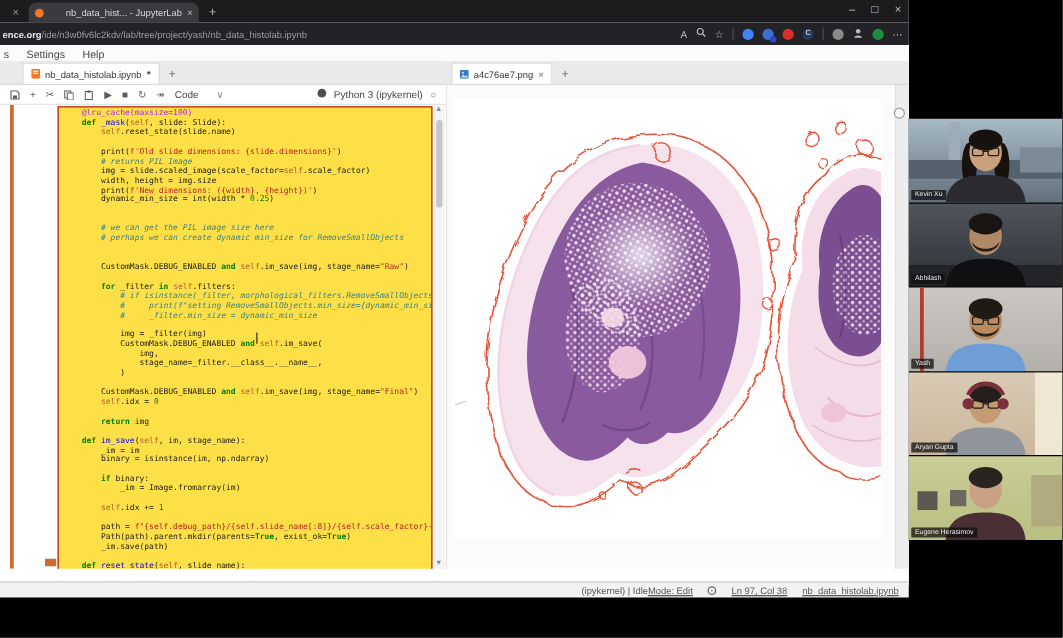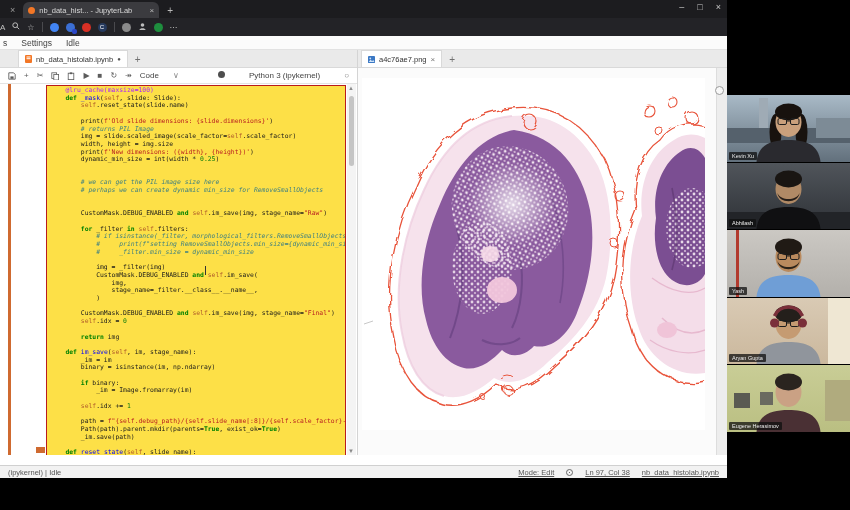--- a/index.html
+++ b/index.html
@@ -7,21 +7,21 @@
     font-family:"Liberation Sans",sans-serif;}
   .abs{position:absolute;}
   #stage{position:relative;width:850px;height:510px;background:#000;}
 
   
   #browser{left:0;top:10;width:727px;height:468px;background:#fff;}
   #tabbar{left:0;top:0;width:727px;height:18px;background:#1c1c1f;display:flex;align-items:flex-end;}
   .pin-x{color:#9a9a9a;font-size:9px;margin:0 8px 3px 10px;}
   .btab{width:136px;height:16px;background:#3b3b3f;border-radius:6px 6px 0 0;display:flex;align-items:center;padding:0 5px;gap:4px;}
   .btab .fav{width:7px;height:7px;border-radius:50%;background:#f37726;flex:none;}
-  .btab .t{color:#d8d8d8;font-size:7.5px;white-space:nowrap;overflow:hidden;flex:1;}
+  .btab .t{color:#d8d8d8;font-size:7.5px;white-space:nowrap;overflow:hidden;flex:1;text-align:right;}
   .btab .x{color:#bbb;font-size:8px;}
   .newtab{color:#bbb;font-size:10px;margin:0 0 2px 8px;}
   #wincontrols{position:absolute;right:6px;top:2px;display:flex;gap:13px;color:#c9c9c9;font-size:9px;}
   #addrbar{left:0;top:18px;width:727px;height:18px;background:#232327;display:flex;align-items:center;}
   #urltext{font-size:7.5px;color:#9d9d9d;white-space:nowrap;overflow:hidden;margin-left:2px;flex:1;}
   #urltext b{color:#e8e8e8;font-weight:bold;}
   #addricons{display:flex;align-items:center;gap:7px;margin-right:5px;}
   .aicon{font-size:8px;color:#c2c2c2;}
   .cicon{width:9px;height:9px;border-radius:50%;display:inline-block;position:relative;color:#fff;font-size:6px;line-height:9px;text-align:center;}
   .cicon .badge{position:absolute;right:-2px;bottom:-2px;width:5px;height:5px;border-radius:2px;}
@@ -36,21 +36,21 @@
   .doctabs{height:18px;background:#eaeaea;border-bottom:1px solid #d9d9d9;display:flex;align-items:flex-end;}
   .dtab{height:17px;background:#fff;border:1px solid #d9d9d9;border-bottom:none;display:flex;align-items:center;gap:4px;padding:0 6px;}
   .dtab .t{font-size:7.5px;color:#333;white-space:nowrap;}
   .dtab .x{font-size:8px;color:#777;}
   .dot{font-size:6px;color:#555;}
   .plus{font-size:10px;color:#707070;margin:0 0 2px 7px;}
   #nbtoolbar{height:16px;border-bottom:1px solid #e4e4e4;display:flex;align-items:center;gap:8px;padding:0 8px;background:#fff;}
   .ticon{font-size:8px;color:#5c5c5c;line-height:1;}
   .ticon svg{display:block;}
   #celltype{font-size:8px;color:#444;display:flex;gap:14px;}
-  #kernelbox{margin-left:auto;display:flex;align-items:flex-start;gap:24px;}
+  #kernelbox{margin-left:auto;display:flex;align-items:flex-start;gap:6px;}
   #gear{width:7px;height:7px;border-radius:50%;background:#4e4e4e;}
   #kernelname{font-size:8px;color:#444;}
   #kstatus{font-size:8px;color:#777;}
   #codearea{position:absolute;top:34px;left:0;width:357px;height:371px;background:#fff;overflow:hidden;}
   #cellribbon{position:absolute;left:8px;top:0;width:3px;height:100%;background:#cf6a30;}
   #editor{position:absolute;left:46px;top:1px;width:300px;height:380px;border:1px solid #b91c1c;background:#fde047;overflow:hidden;padding:1px 0 0 3px;}
   #code{font-family:"DejaVu Sans Mono","Liberation Mono",monospace;font-size:6.4px;line-height:7.7px;white-space:pre;color:#1a1a1a;}
   #code .k{color:#008000;font-weight:bold;}
   #code .s{color:#ba2121;}
   #code .c{color:#408080;font-style:italic;}
@@ -66,21 +66,21 @@
   #cursorI:before{content:"";position:absolute;left:2px;top:0;width:1px;height:9px;background:#333;}
 
   
   #rightpanel{flex:1;position:relative;background:#fbfbfb;}
   #viewercontent{position:absolute;top:18px;left:0;right:0;bottom:0;background:#fbfbfb;}
   #histo{position:absolute;left:4px;top:10px;width:343px;height:352px;background:#fff;}
   #viewscroll{position:absolute;right:0;top:0;width:11px;height:100%;background:#ededed;border-left:1px solid #ddd;}
   #scrollcircle{position:absolute;right:3px;top:18px;width:9px;height:9px;border-radius:50%;border:1px solid #9a9a9a;background:#f8f8f8;font-size:5px;color:#888;text-align:center;line-height:8px;}
 
   
-  #statusbar{left:0;top:465px;width:727px;height:13px;background:#f2f2f2;border-top:1px solid #d0d0d0;display:flex;align-items:center;justify-content:space-between;padding:0 8px;}
+  #statusbar{left:0;top:465px;width:727px;height:13px;background:#f2f2f2;border-top:1px solid #d0d0d0;display:flex;align-items:center;justify-content:flex-end;padding:0 8px;}
   #statusbar span{font-size:7.5px;color:#555;}
   #statusright{display:flex;align-items:center;gap:12px;text-decoration:underline;}
   #modeicon{width:7px;height:7px;border:1px solid #666;border-radius:50%;position:relative;}
   #modeicon:before{content:"";position:absolute;left:2px;top:2px;width:1px;height:1px;background:#666;}
 
   
   #videos{left:727px;top:95px;width:123px;height:337px;display:flex;flex-direction:column;gap:1px;background:#000;}
   .vtile{flex:1;position:relative;overflow:hidden;}
   .vtile svg{position:absolute;bottom:0;left:0;}
   .vname{position:absolute;left:2px;bottom:2px;background:rgba(15,15,15,.75);color:#ececec;font-size:5.5px;padding:1px 3px;border-radius:1px;white-space:nowrap;z-index:3;}
@@ -102,20 +102,21 @@
       </div>
       <span class="newtab">+</span>
       <div id="wincontrols">
         <span>–</span>
         <span>□</span>
         <span>×</span>
       </div>
     </div>
 
     <div id="addrbar">
+      <span id="urltext"><b>ence.org</b><span>/ide/n3w0fv6lc2kdv/lab/tree/project/yash/nb_data_histolab.ipynb</span></span>
       <div id="addricons">
         <span class="aicon">A</span>
         <span class="aicon"><svg width="8" height="8" viewBox="0 0 10 10">
               <circle cx="4" cy="4" r="3" fill="none" stroke="#c2c2c2" stroke-width="1.2"></circle>
               <line x1="6.5" y1="6.5" x2="9" y2="9" stroke="#c2c2c2" stroke-width="1.2"></line>
             </svg></span>
         <span class="aicon">☆</span>
         <span class="divider"></span>
         <span class="cicon" style="background:#4285f4"></span>
         <span class="cicon" style="background:#3b6fd4">
@@ -131,21 +132,21 @@
             </svg></span>
         <span class="cicon" style="background:#1e8e3e"></span>
         <span class="aicon">⋯</span>
       </div>
     </div>
 
     <div id="jl" class="abs">
       <div id="jlmenu">
         <span>s</span>
         <span>Settings</span>
-        <span>Idle</span>
+        <span>Help</span>
       </div>
 
       <div id="jlmain">
 
         <div id="leftpanel">
           <div class="doctabs">
             <div style="width:18px"></div>
             <div class="dtab">
               <svg width="7" height="8" viewBox="0 0 7 8">
                   <rect x="0" y="0" width="7" height="8" rx="1" fill="#f37726"></rect>

